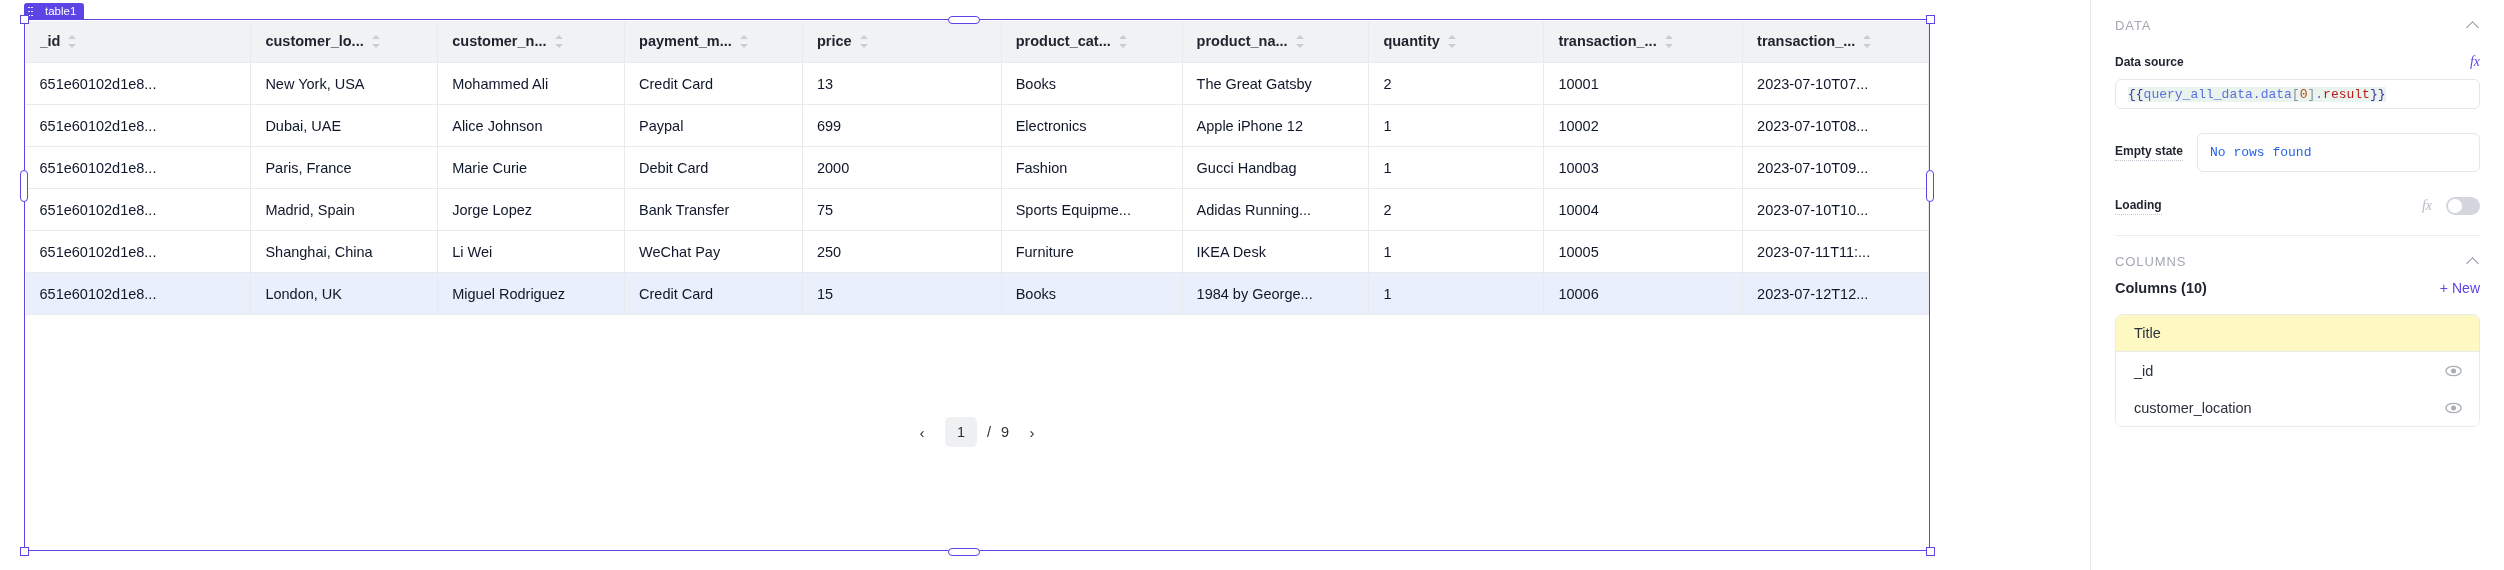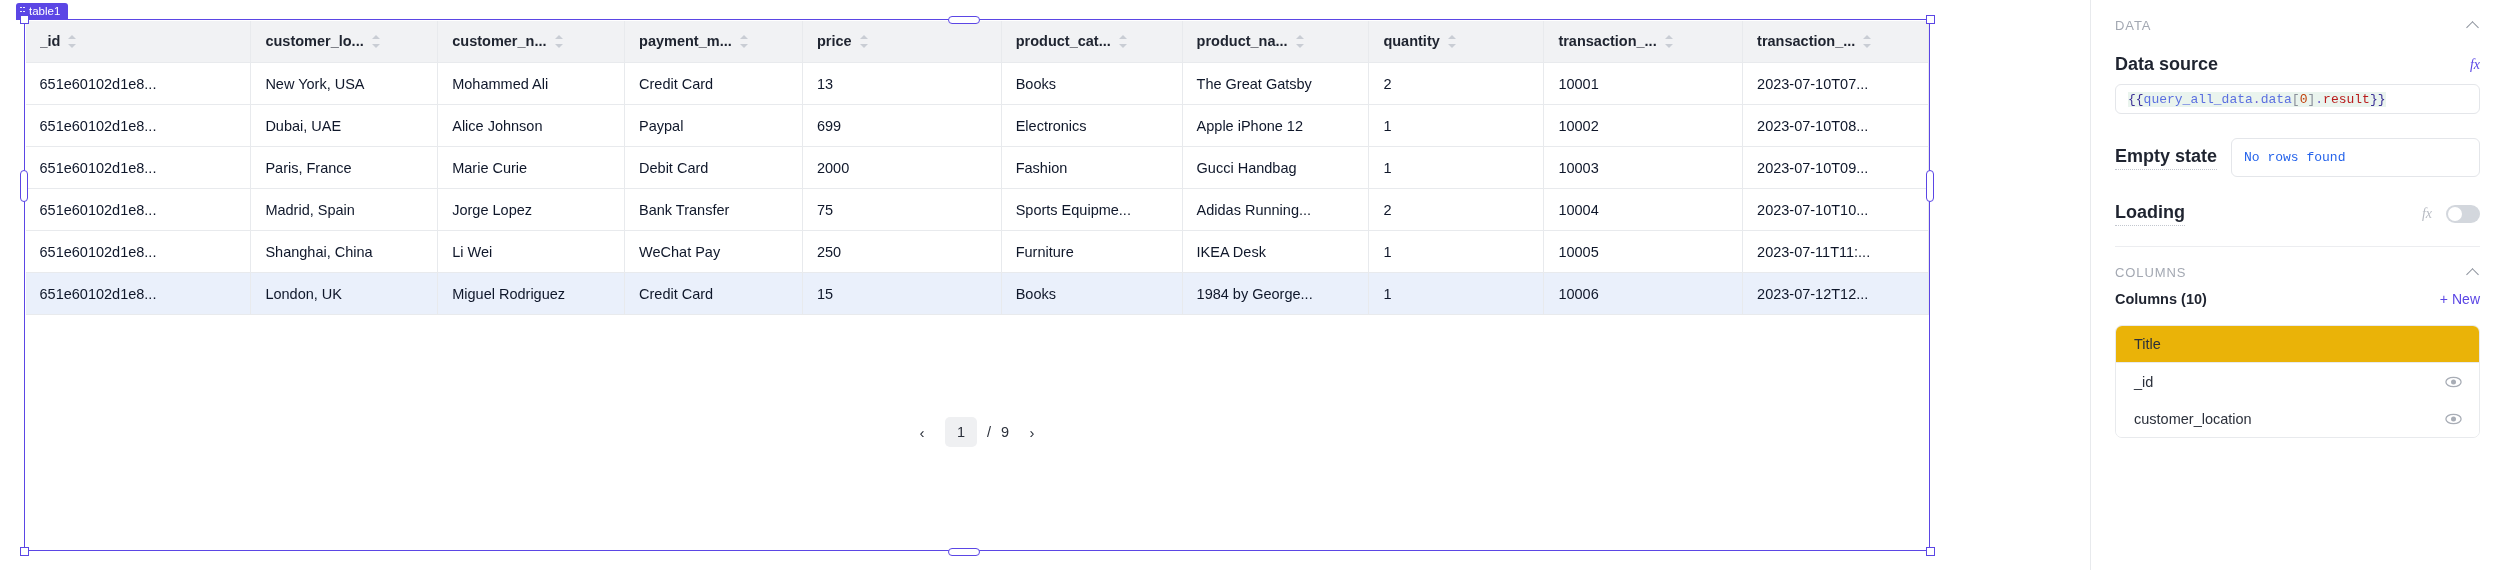--- a/index.html
+++ b/index.html
@@ -23,29 +23,29 @@
   .widget-frame {
     position: absolute;
     left: 24px; top: 19px;
     width: 1906px; height: 532px;
     border: 1.5px solid #5b46e5;
     background: #ffffff;
   }
   
   .widget-badge {
     position: absolute;
-    left: 16px; top: 3px;
+    left: 24px; top: 3px;
     height: 17px;
     background: #5b46e5;
     color: #ffffff;
     border-radius: 3px 3px 0 0;
     font-size: 11.5px;
     line-height: 17px;
     padding: 0 8px 0 4px;
-    display: flex; align-items: center; gap: 4px;
+    display: flex; align-items: center; gap: 12px;
     white-space: nowrap;
     z-index: 6;
   }
   .drag-dots {
     display: inline-block;
     width: 5px; height: 11px;
     background-image:
       radial-gradient(circle 0.7px at 1px 1.5px, #ffffff 99%, transparent 100%),
       radial-gradient(circle 0.7px at 4px 1.5px, #ffffff 99%, transparent 100%),
       radial-gradient(circle 0.7px at 1px 5.5px, #ffffff 99%, transparent 100%),
@@ -183,21 +183,21 @@
     content: ""; position: absolute; left: 2px; top: 5px;
     width: 8px; height: 8px;
     border-left: 1.6px solid #8b919c;
     border-top: 1.6px solid #8b919c;
     transform: rotate(45deg);
   }
   .divider { height: 1px; background: #ecedf0; margin: 8px 0 0; }
 
   .row { display: flex; align-items: center; justify-content: space-between; }
   .field-label {
-    font-size: 18px; color: #1f2430; font-weight: 700;
+    font-size: 12px; color: #1f2430; font-weight: 700;
   }
   .field-label.dotted {
     border-bottom: 1.3px dotted #c3c7cf; padding-bottom: 2px;
   }
   .fx {
     font-family: "Liberation Serif", serif;
     font-style: italic; font-size: 14px;
     color: #5b46e5; cursor: pointer;
   }
   .fx.muted { color: #b6bac2; }
@@ -249,21 +249,21 @@
   .new-btn {
     font-size: 14px; color: #5b46e5; cursor: pointer;
     display: flex; align-items: center; gap: 4px;
   }
   .col-card {
     margin-top: 18px;
     border: 1px solid #e8eaed; border-radius: 7px;
     overflow: hidden;
   }
   .col-head {
-    background: #eab308; height: 37px;
+    background: #fef9c3; height: 37px;
     display: flex; align-items: center; padding: 0 18px;
     font-size: 14.5px; color: #2b303b;
     border-bottom: 1px solid #e8eaed;
   }
   .col-item {
     height: 37px; display: flex; align-items: center;
     padding: 0 18px; background: #ffffff;
     font-size: 14.5px; color: #2b303b;
     justify-content: space-between;
     cursor: pointer;

